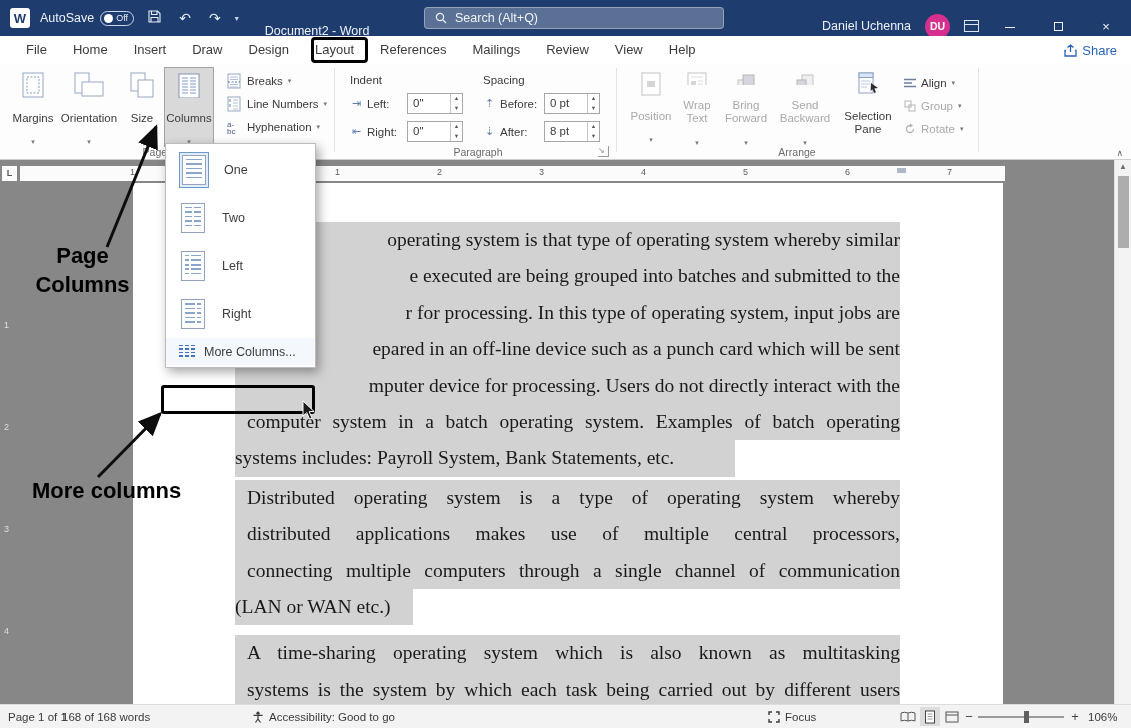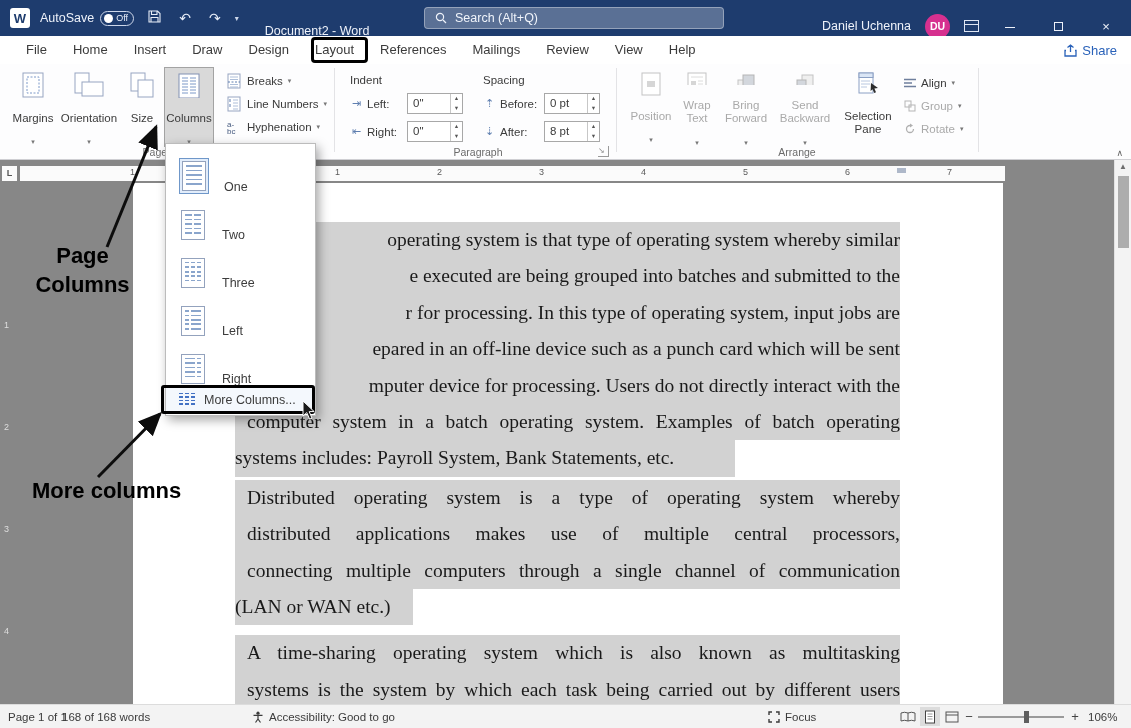--- a/index.html
+++ b/index.html
@@ -87,21 +87,21 @@
   .viewbtn { width:20px; height:19px; display:flex; align-items:center; justify-content:center; }
   .viewbtn.sel { background:#dcdcdc; }
   .ztrack { position:relative; width:86px; height:14px; }
   .ztrack .bar { position:absolute; top:6.5px; left:0; right:0; height:1.5px; background:#9a9a9a; }
   .ztrack .thumb { position:absolute; top:1px; left:46px; width:5px; height:12px; background:#5f5f5f; }
   .zbtn { font-size:13px; color:#444; width:14px; text-align:center; }
 
   
   .colmenu { position:absolute; left:165px; top:143px; width:151px; background:#fff; border:1px solid #bcbcbc;
              box-shadow:3px 4px 10px rgba(0,0,0,0.35); z-index:40; padding:2px 0; }
-  .mitem { height:48px; display:flex; align-items:flex-end; gap:15px; padding-left:13px; font-size:12.5px; color:#3c3c3c; }
+  .mitem { height:48px; display:flex; align-items:center; gap:15px; padding-left:13px; font-size:12.5px; color:#3c3c3c; }
   .micon { width:24px; height:30px; background:#fff; border:1px solid #93a2bd; display:flex; gap:2px; padding:3px; }
   .micon i { flex:1; background:repeating-linear-gradient(#8aa5cc 0 1.5px, transparent 1.5px 4.5px); }
   .micon i.narrow { flex:0 0 26%; }
   .iconframe { padding:2px; } 
   .iconframe.sel { border:1.5px solid #6f97c9; background:#e2edfb; padding:2px; }
   .moreitem { height:27px; display:flex; align-items:center; gap:9px; padding-left:13px; font-size:12.5px;
               color:#3c3c3c; background:#f4f8fd; }
   .more-micon { width:16px; height:13px; display:flex; gap:1.5px; }
   .more-micon i { flex:1; background:repeating-linear-gradient(#4472c4 0 1.5px, transparent 1.5px 3.5px); }
 
@@ -467,30 +467,20 @@
           <span class="micon">
             <i></i>
             <i></i>
           </span>
         </span>
       <span>Two</span>
     </div>
     <div class="mitem">
       <span class="iconframe">
           <span class="micon">
-            <i></i>
-            <i></i>
-            <i></i>
-          </span>
-        </span>
-      <span>Three</span>
-    </div>
-    <div class="mitem">
-      <span class="iconframe">
-          <span class="micon">
             <i class="narrow"></i>
             <i></i>
           </span>
         </span>
       <span>Left</span>
     </div>
     <div class="mitem">
       <span class="iconframe">
           <span class="micon">
             <i></i>

